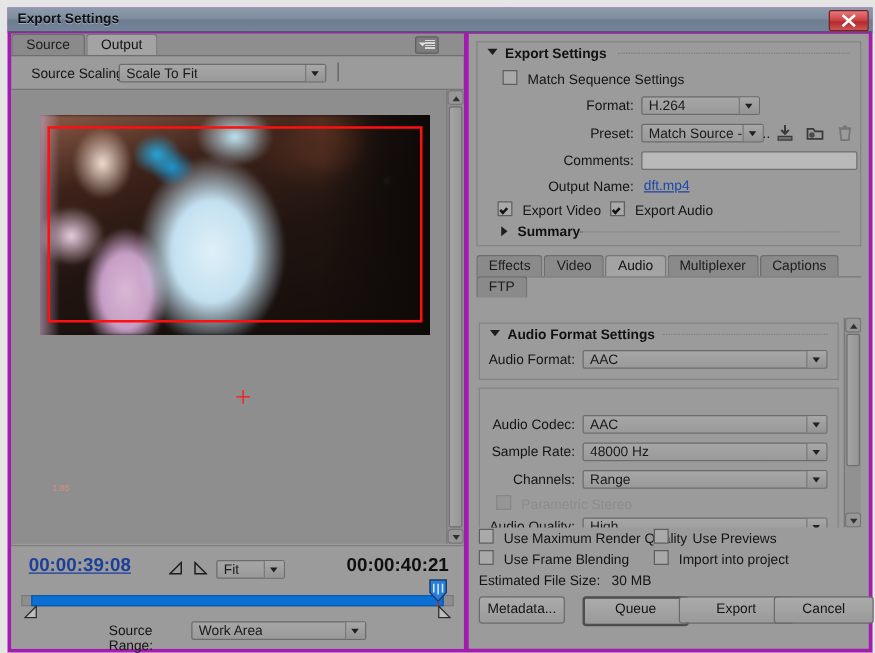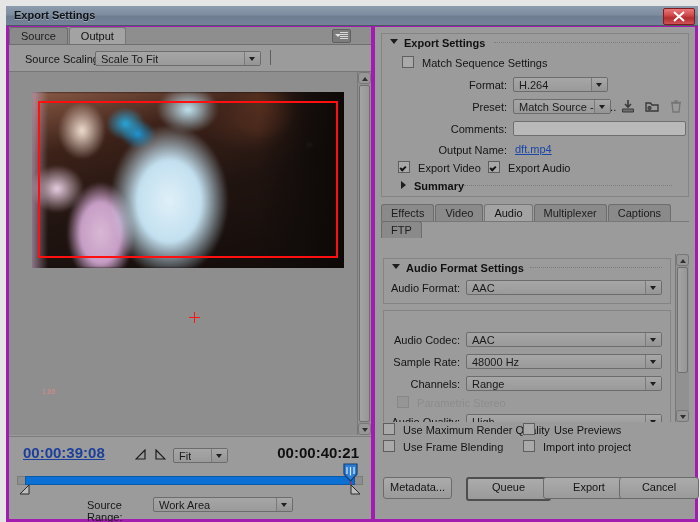--- a/index.html
+++ b/index.html
@@ -491,20 +491,24 @@
         </div>
         <div style="position:absolute;left:2px;top:17px;">
           <span class="chk"></span>
           <span style="margin-left:5px;color:#141414;">Use Frame Blending</span>
         </div>
         <div style="position:absolute;left:142px;top:17px;">
           <span class="chk"></span>
           <span style="margin-left:5px;color:#141414;">Import into project</span>
         </div>
 
+        <div style="position:absolute;left:2px;top:36px;">
+          <span class="small">Estimated File Size:</span>
+          <span class="small" style="margin-left:6px;">30 MB</span>
+        </div>
 
         <div class="btn" style="left:2px;top:54px;width:67px;">
           <span>Metadata...</span>
         </div>
         <div class="btn default" style="left:85px;top:54px;width:81px;">
           <span>Queue</span>
         </div>
         <div class="btn" style="left:160px;top:54px;width:90px;left:162px;">
           <span>Export</span>
         </div>

